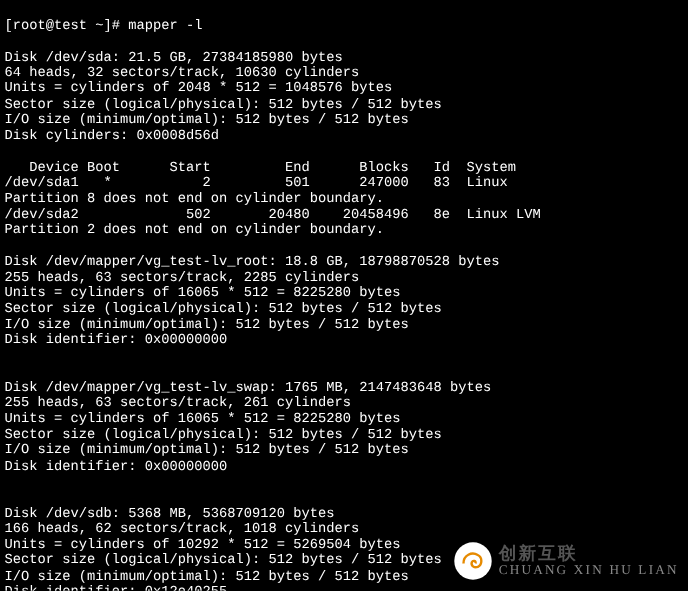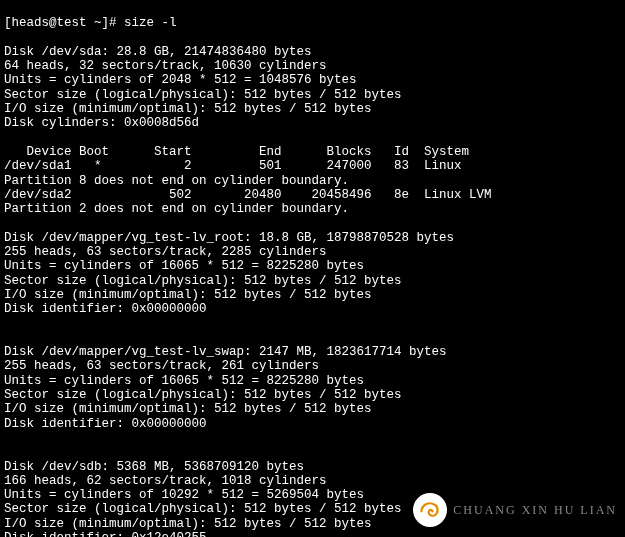--- a/index.html
+++ b/index.html
@@ -42,44 +42,44 @@
   }
   .watermark .logo svg { width: 26px; height: 26px; }
   .watermark .text-block { line-height: 1; color:#666; text-align:left; }
   .watermark .cn { font-size: 16px; font-weight: 700; color:#555; letter-spacing:2px; font-family: sans-serif;}
   .watermark .py { font-size: 12px; color:#888; letter-spacing:2px; font-family: Liberation Serif, serif;}
 </style>
 </head>
 <body>
 
 <div class="terminal">
-<span><span>[heads@test ~]#</span><span> size -l</span></span>
+<span><span>[root@test ~]#</span><span> mapper -l</span></span>
 
-<span>Disk /dev/sda: 28.8 GB, 21474836480 bytes</span>
+<span>Disk /dev/sda: 21.5 GB, 27384185980 bytes</span>
 <span>64 heads, 32 sectors/track, 10630 cylinders</span>
 <span>Units = cylinders of 2048 * 512 = 1048576 bytes</span>
 <span>Sector size (logical/physical): 512 bytes / 512 bytes</span>
 <span>I/O size (minimum/optimal): 512 bytes / 512 bytes</span>
 <span>Disk cylinders: 0x0008d56d</span>
 
 <span>   Device Boot      Start         End      Blocks   Id  System</span>
 <span>/dev/sda1   *           2         501      247000   83  Linux</span>
 <span>Partition 8 does not end on cylinder boundary.</span>
 <span>/dev/sda2             502       20480    20458496   8e  Linux LVM</span>
 <span>Partition 2 does not end on cylinder boundary.</span>
 
 <span>Disk /dev/mapper/vg_test-lv_root: 18.8 GB, 18798870528 bytes</span>
 <span>255 heads, 63 sectors/track, 2285 cylinders</span>
 <span>Units = cylinders of 16065 * 512 = 8225280 bytes</span>
 <span>Sector size (logical/physical): 512 bytes / 512 bytes</span>
 <span>I/O size (minimum/optimal): 512 bytes / 512 bytes</span>
 <span>Disk identifier: 0x00000000</span>
 
 
-<span>Disk /dev/mapper/vg_test-lv_swap: 2147 MB, 1823617714 bytes</span>
+<span>Disk /dev/mapper/vg_test-lv_swap: 1765 MB, 2147483648 bytes</span>
 <span>255 heads, 63 sectors/track, 261 cylinders</span>
 <span>Units = cylinders of 16065 * 512 = 8225280 bytes</span>
 <span>Sector size (logical/physical): 512 bytes / 512 bytes</span>
 <span>I/O size (minimum/optimal): 512 bytes / 512 bytes</span>
 <span>Disk identifier: 0x00000000</span>
 
 
 <span>Disk /dev/sdb: 5368 MB, 5368709120 bytes</span>
 <span>166 heads, 62 sectors/track, 1018 cylinders</span>
 <span>Units = cylinders of 10292 * 512 = 5269504 bytes</span>
@@ -92,15 +92,16 @@
 
 </div>
 
 <div class="watermark">
   <div class="logo">
     <svg viewBox="0 0 24 24">
       <path fill="none" stroke="#e68a00" stroke-width="2" d="M4 14 C4 7 11 4 16 7 C20 9 20 15 16 17 C13 18 10 16 11 13 C12 11 15 12 14 14"></path>
     </svg>
   </div>
   <div class="text-block">
+    <div class="cn">创新互联</div>
     <div class="py">CHUANG XIN HU LIAN</div>
   </div>
 </div>
 
 </body></html>

